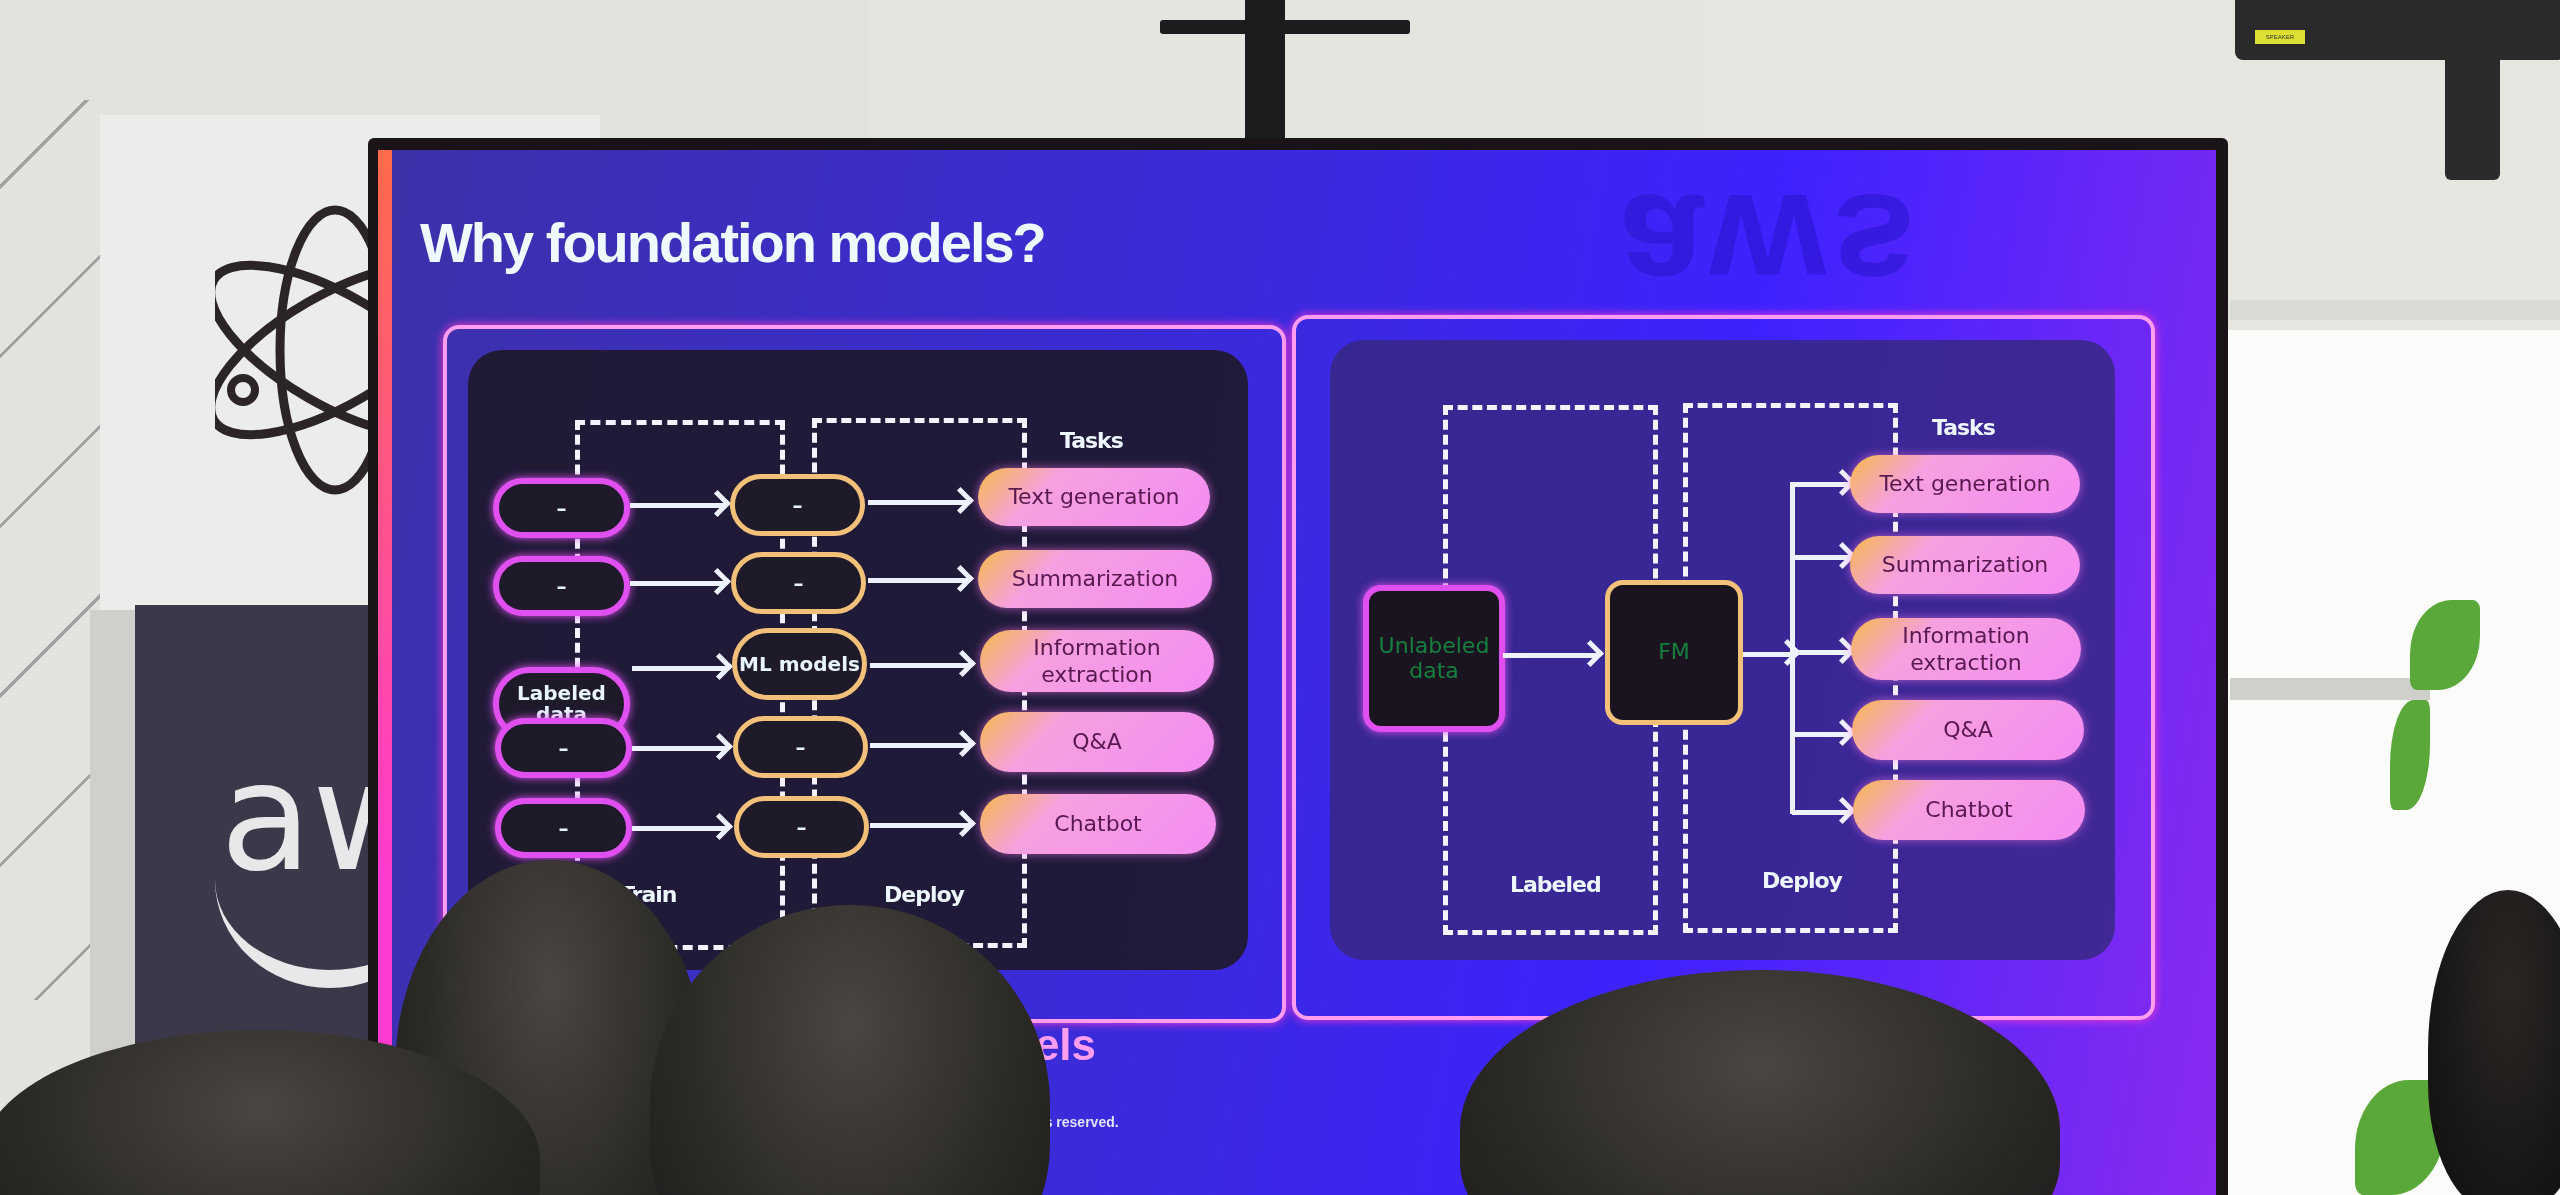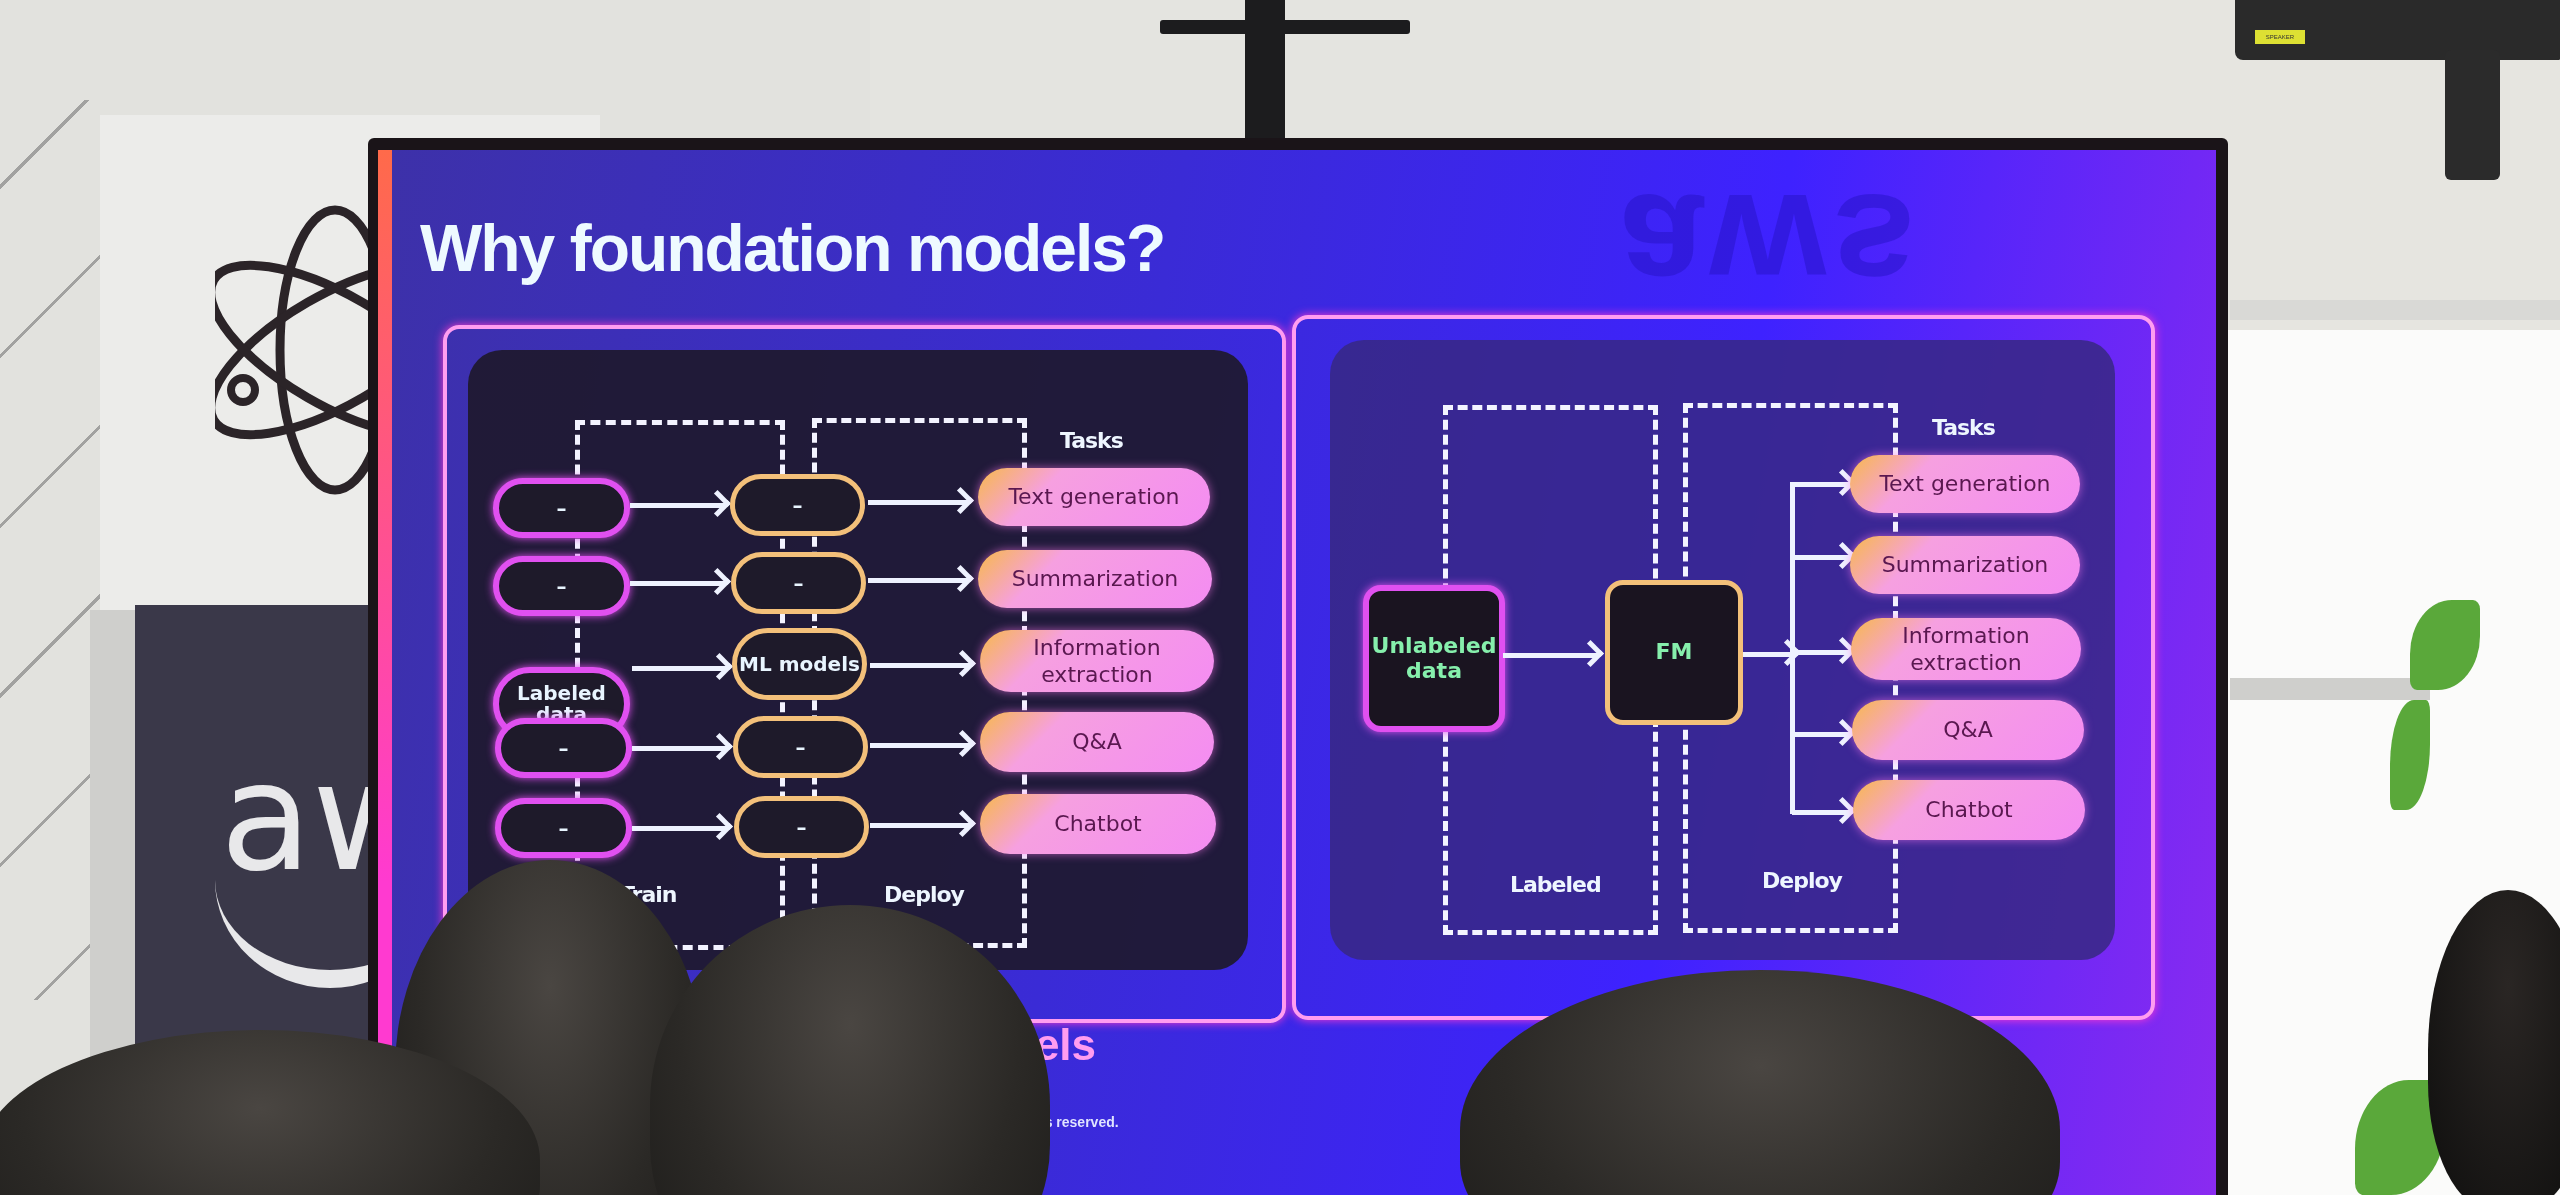--- a/index.html
+++ b/index.html
@@ -20,37 +20,37 @@
   .window-bar{left:2230px;top:678px;width:200px;height:22px;background:#cfcfcc;}
   .pole{left:1245px;top:0;width:40px;height:150px;background:#1c1c1e;}
   .pole-cap{left:1160px;top:20px;width:250px;height:14px;background:#1c1c1e;border-radius:3px;}
   .speaker{left:2235px;top:0;width:330px;height:60px;background:#2a2a2a;border-radius:0 0 8px 8px;}
   .speaker-label{left:2255px;top:30px;width:50px;height:14px;background:#dde033;font-size:6px;color:#333;text-align:center;line-height:14px;}
   .camera{left:2445px;top:50px;width:55px;height:130px;background:#2b2b2b;border-radius:6px;}
   
   .bezel{left:368px;top:138px;width:1860px;height:1070px;background:#1a1418;border-radius:6px;}
   .slide{left:378px;top:150px;width:1838px;height:1045px;background:linear-gradient(100deg,#3d31a8 0%,#3a2bd6 40%,#3e22ff 70%,#8a2bf0 100%);overflow:hidden;}
   .slide-edge{left:378px;top:150px;width:14px;height:1045px;background:linear-gradient(180deg,#ff6a4a,#ff3ad0 70%,#ff3ad0);}
-  .title{left:420px;top:210px;font-size:66px;font-weight:bold;color:#eefaff;letter-spacing:-2px;font-family:"Liberation Sans",sans-serif;}
+  .title{left:420px;top:210px;font-size:56px;font-weight:bold;color:#eefaff;letter-spacing:-2px;font-family:"Liberation Sans",sans-serif;}
   .watermark{left:1620px;top:160px;font-size:150px;font-weight:bold;color:rgba(40,20,200,.55);transform:scaleY(-1);letter-spacing:6px;}
   .panel{border:4px solid #ff9df0;border-radius:16px;box-shadow:0 0 10px #ff3ad0;}
   .panel-inner{background:rgba(30,25,45,.92);border-radius:34px;}
   .footer-text{left:1008px;top:1020px;font-size:44px;font-weight:bold;color:#ff9df0;}
   .copyright{left:1040px;top:1114px;font-size:14px;color:#e0e4ff;font-weight:bold;}
   
   .pill{position:absolute;border-radius:40px;display:flex;align-items:center;justify-content:center;text-align:center;color:#e8f5ff;font-weight:bold;font-size:20px;line-height:1.05;background:#1e1a2a;font-family:"DejaVu Sans",sans-serif;}
   .pill.pink{border:6px solid #e050f0;box-shadow:0 0 8px #e050f0;}
   .pill.gold{border:5px solid #f3c07a;}
   .task{position:absolute;border-radius:34px;display:flex;align-items:center;justify-content:center;text-align:center;background:linear-gradient(135deg,#f7b94a 0%,#f6a0e0 30%,#f48cf2 100%);color:#5a1850;font-size:22px;line-height:1.25;font-family:"DejaVu Sans",sans-serif;box-shadow:0 0 10px rgba(255,120,240,.6);}
   .label{position:absolute;color:#eef6ff;font-weight:bold;font-size:22px;font-family:"DejaVu Sans",sans-serif;letter-spacing:-1px;}
   .dash{position:absolute;border:5px dashed #f3f3ff;}
   .arrow{position:absolute;height:5px;background:#eef2ff;}
   .arrow::after{content:"";position:absolute;right:-2px;top:-9px;width:14px;height:14px;border-top:5px solid #eef2ff;border-right:5px solid #eef2ff;transform:rotate(45deg);}
   .vline{position:absolute;width:5px;background:#eef2ff;}
-  .sq{position:absolute;border-radius:18px;display:flex;align-items:center;justify-content:center;text-align:center;color:#86efac;font-weight:bold;font-size:22px;background:#1a1420;font-family:"DejaVu Sans",sans-serif;line-height:1.1;}
+  .sq{position:absolute;border-radius:18px;display:flex;align-items:center;justify-content:center;text-align:center;color:#15803d;font-weight:normal;font-size:22px;background:#1a1420;font-family:"DejaVu Sans",sans-serif;line-height:1.1;}
   .sq.pink{border:6px solid #e050f0;box-shadow:0 0 8px #e050f0;}
   .sq.gold{border:5px solid #f3c07a;}
   
   .head{position:absolute;border-radius:50% 50% 40% 40%;background:radial-gradient(ellipse at 50% 30%,#4a4642 0%,#2b2926 60%,#1c1b19 100%);}
   .plant{position:absolute;background:#5aa83a;border-radius:60% 10% 60% 10%;}
 </style>
 </head>
 <body>
 
 <div class="abs wall-left"></div>

